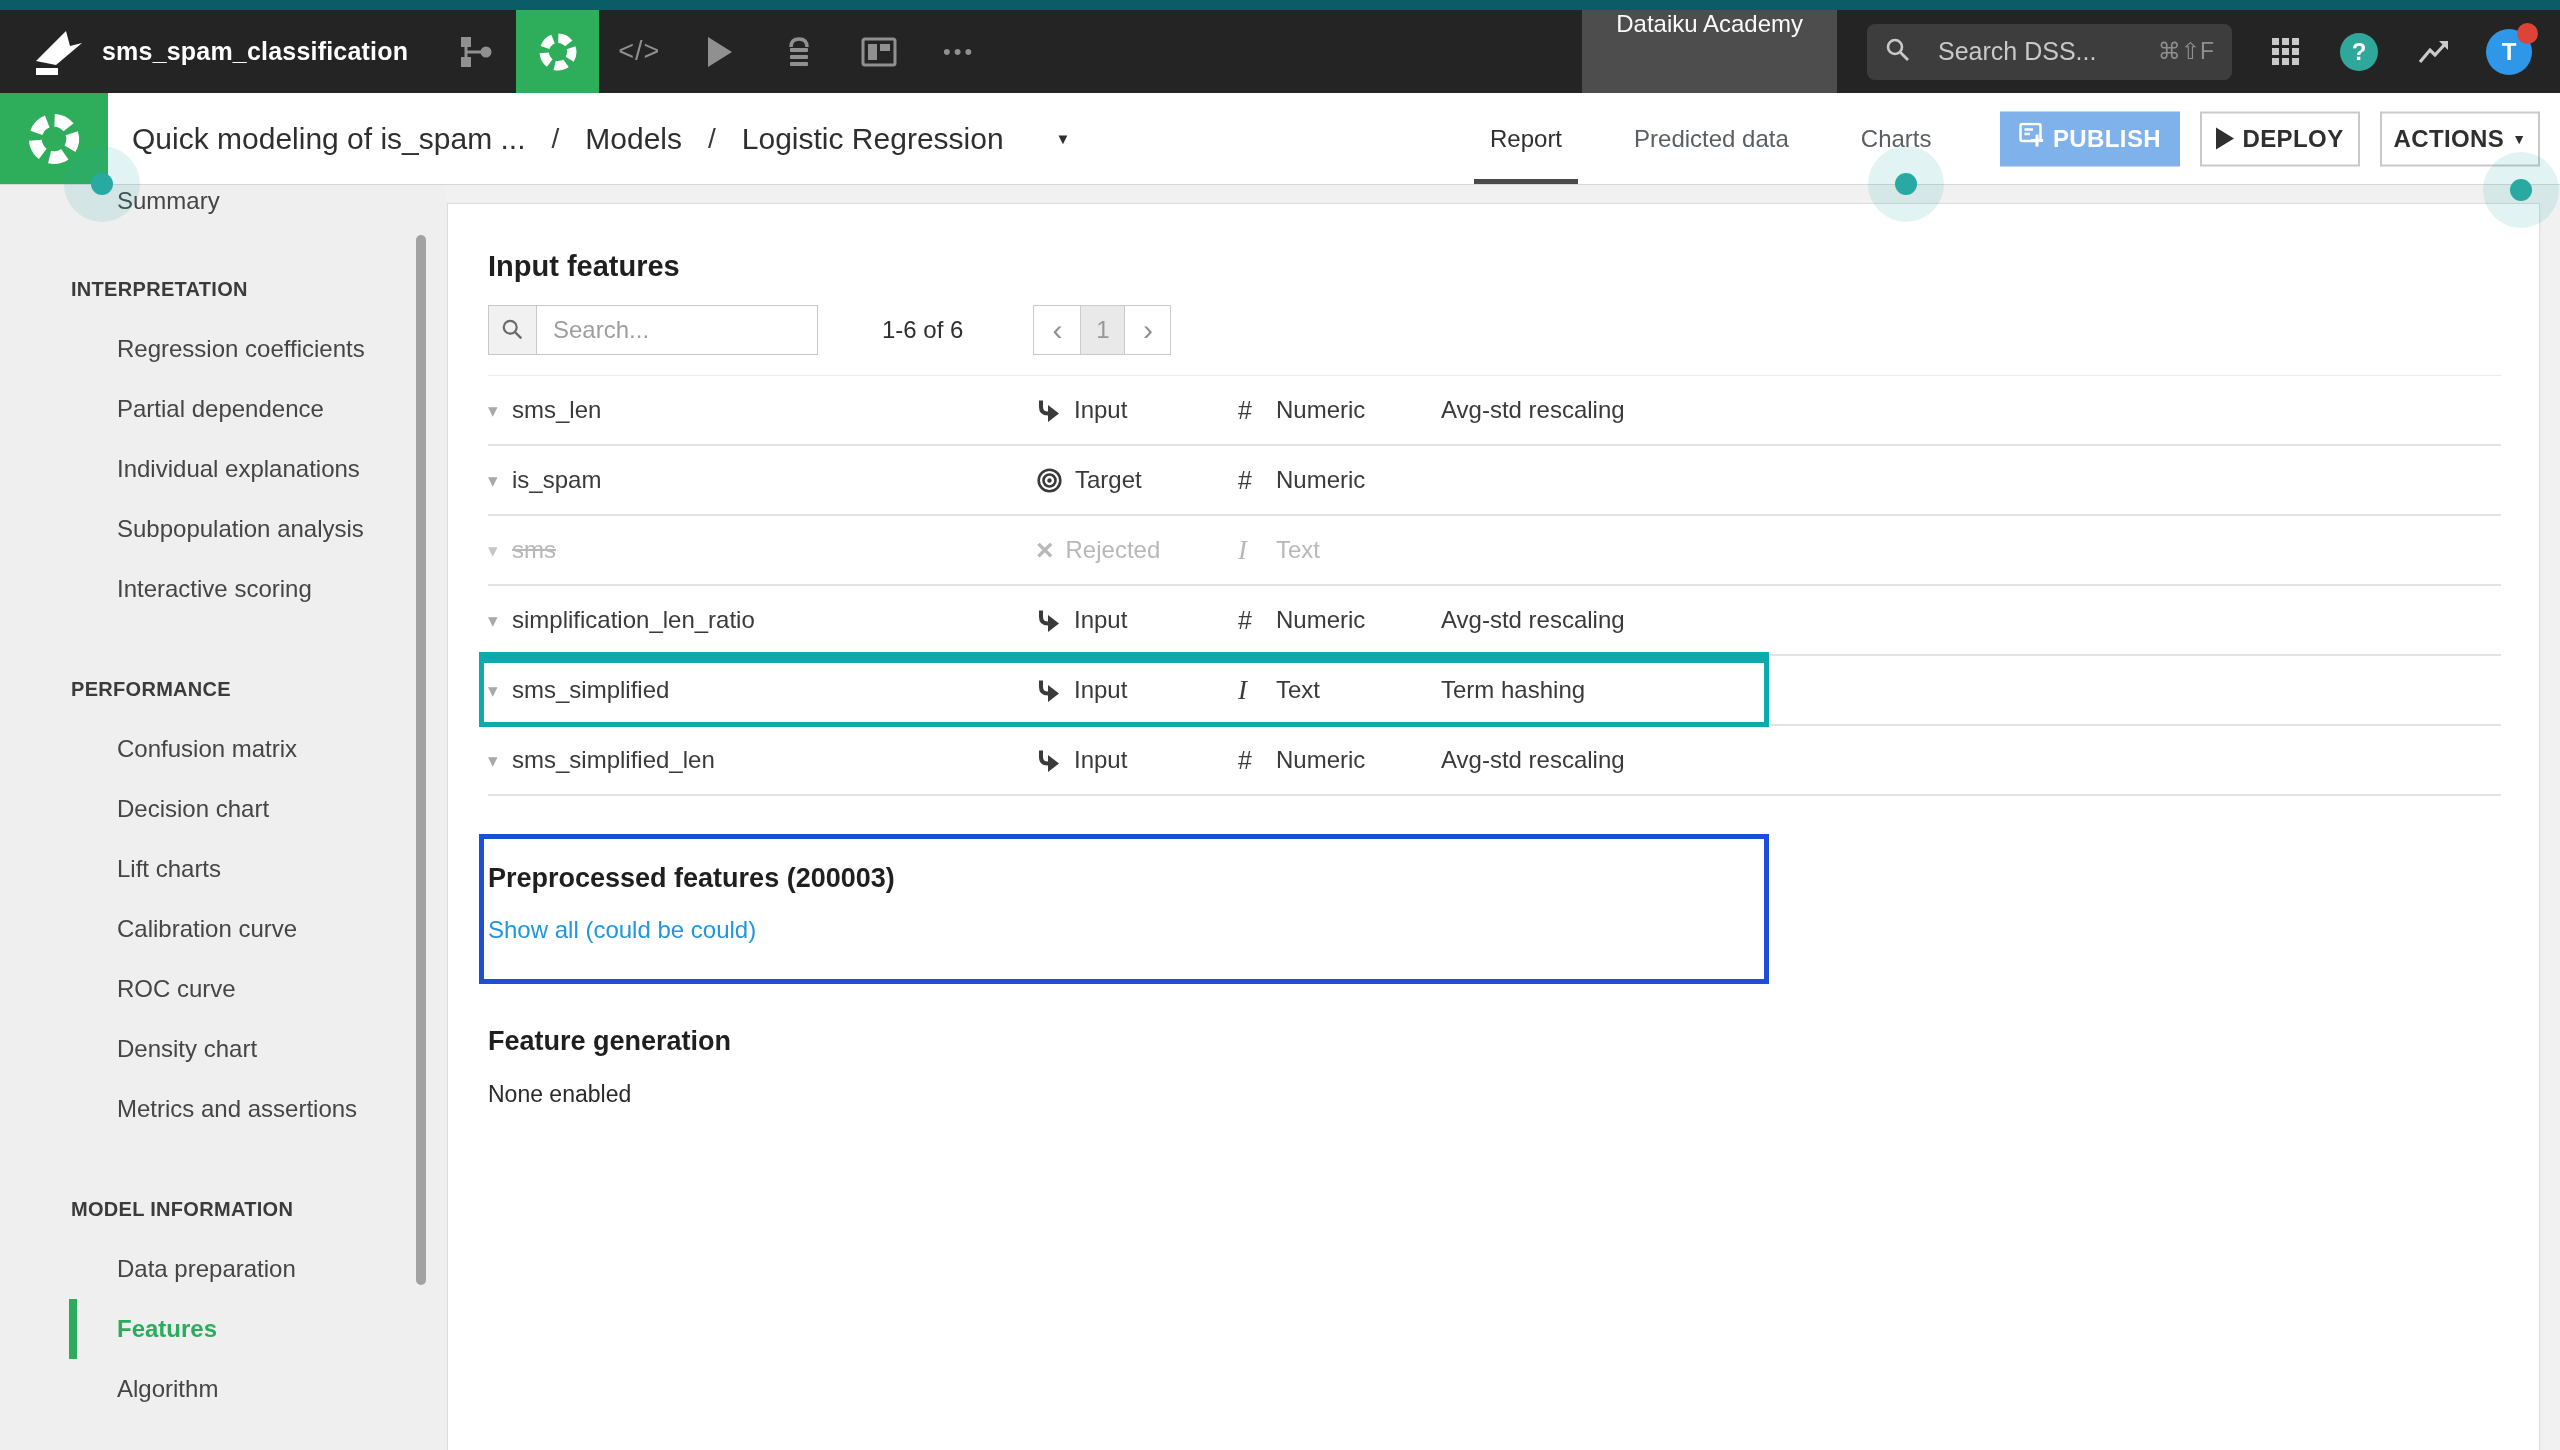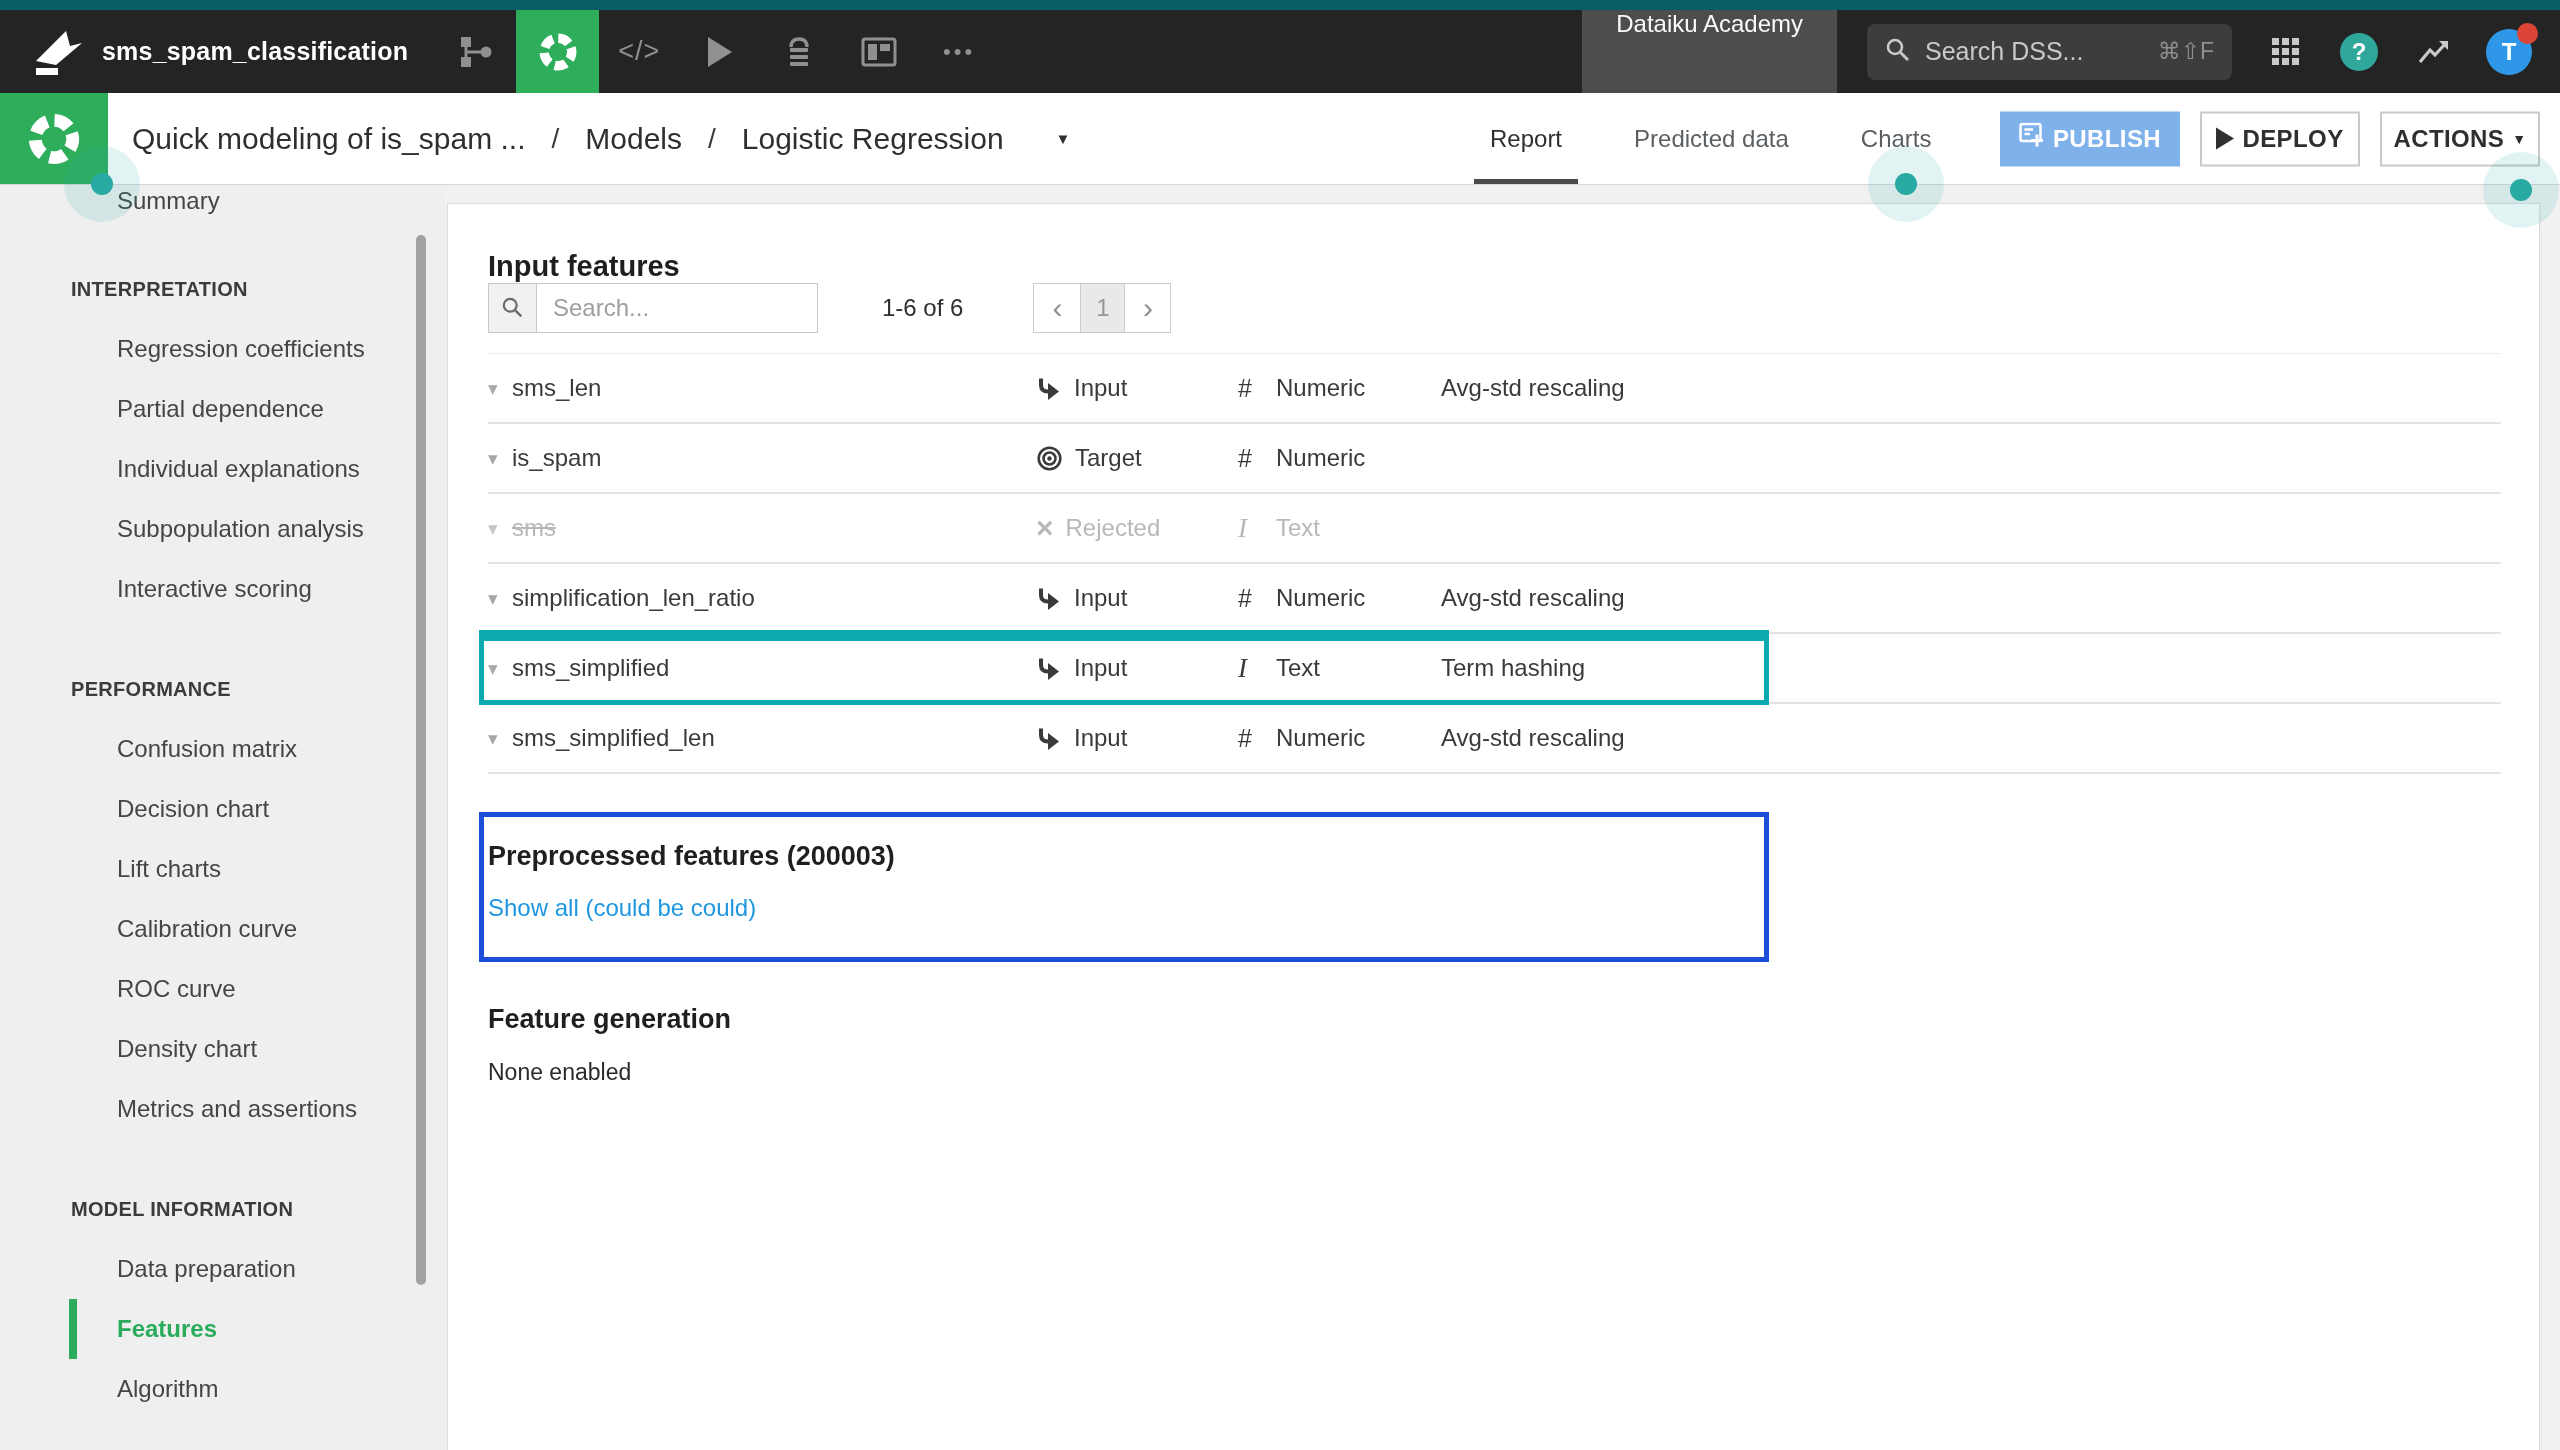--- a/index.html
+++ b/index.html
@@ -11,21 +11,21 @@
   .navbar { height:83px; background:#242424; display:flex; align-items:center; padding-left:26px; position:relative; }
   .bird { width:62px; height:58px; display:flex; align-items:center; justify-content:center; }
   .nav-title { color:#fff; font-size:25px; font-weight:bold; margin:0 28px 0 14px; letter-spacing:.2px; }
   .nav-icons { display:flex; align-items:center; height:100%; }
   .nav-icon { width:80px; height:100%; display:flex; align-items:center; justify-content:center; color:#909090; }
   .nav-icon.active { background:#2EAD5B; width:83px; }
   .code-glyph { font-size:27px; color:#909090; letter-spacing:1px; }
   .more-glyph { font-size:22px; color:#909090; letter-spacing:3px; }
   .nav-right { margin-left:auto; display:flex; align-items:center; height:100%; padding-right:28px; }
   .academy-tab { height:100%; padding:0 34px; background:#4D4D4D; display:flex; align-items:flex-start; color:#FAFAFA; font-size:24px; }
-  .dss-search { margin-left:30px; width:365px; height:56px; border-radius:8px; background:#3D3D3D; display:flex; align-items:center; padding:0 18px; gap:14px; }
+  .dss-search { margin-left:30px; width:365px; height:56px; border-radius:8px; background:#3D3D3D; display:flex; align-items:center; padding:0 18px; gap:27px; }
   .dss-search-text { color:#C9C9C9; font-size:25px; }
   .dss-shortcut { margin-left:auto; color:#8F8F8F; font-size:23px; }
   .nav-util { margin-left:38px; display:flex; align-items:center; justify-content:center; }
   .help-circle { width:38px; height:38px; border-radius:50%; background:#2FA79B; color:#fff; font-size:24px; font-weight:bold; display:flex; align-items:center; justify-content:center; }
   .avatar-wrap { position:relative; margin-left:34px; }
   .avatar { width:46px; height:46px; border-radius:50%; background:#2F97E8; color:#fff; font-size:24px; font-weight:bold; display:flex; align-items:center; justify-content:center; }
   .red-dot { position:absolute; top:-6px; right:-6px; width:21px; height:21px; border-radius:50%; background:#DC4437; }
 
   
   .header { height:92px; background:#fff; border-bottom:1px solid #D6D6D6; display:flex; align-items:center; position:relative; }
@@ -51,21 +51,21 @@
   .side-item { height:60px; display:flex; align-items:center; padding-left:88px; font-size:24px; color:#454545; cursor:pointer; }
   .side-item.active { color:#2BAC5C; font-weight:bold; padding-left:40px; margin-left:40px; border-left:8px solid #2BAC5C; }
   .side-section { height:60px; display:flex; align-items:center; padding-left:42px; font-size:20px; font-weight:bold; color:#3B3B3B; letter-spacing:.3px; }
   .mt28 { margin-top:28px; } .mt40 { margin-top:40px; }
   .side-scrollbar { position:absolute; top:50px; right:19px; width:10px; height:1050px; border-radius:6px; background:#A2A2A2; }
 
   
   .content { flex:1; background:#F1F1F1; position:relative; overflow:hidden; }
   .card { position:absolute; left:2px; right:20px; top:18px; bottom:-8px; background:#fff; border:1px solid #DCDCDC; box-shadow:0 1px 3px rgba(0,0,0,.05); padding:46px 0 0 40px; }
   .sec-title { font-size:29px; color:#1F1F1F; font-weight:bold; }
-  .controls { height:50px; display:flex; align-items:center; }
+  .controls { margin-top:22px; height:50px; display:flex; align-items:center; }
   .search-box { width:330px; height:50px; border:1px solid #C8C8C8; display:flex; }
   .search-seg { width:48px; background:#F1F1F1; border-right:1px solid #C8C8C8; display:flex; align-items:center; justify-content:center; }
   .search-input { flex:1; min-width:0; border:none; outline:none; font-size:24px; padding:0 16px; color:#333; font-family:"Liberation Sans", sans-serif; }
   .search-input::placeholder { color:#9E9E9E; }
   .range-label { margin-left:64px; font-size:24px; color:#2F2F2F; }
   .pager { margin-left:70px; display:flex; border:1px solid #CBCBCB; }
   .pcell { width:46px; height:48px; display:flex; align-items:center; justify-content:center; background:#fff; color:#8F8F8F; font-size:30px; cursor:pointer; }
   .pcell + .pcell { border-left:1px solid #CBCBCB; }
   .pcell.page { width:44px; background:#E9E9E9; font-size:24px; color:#979797; }
 

